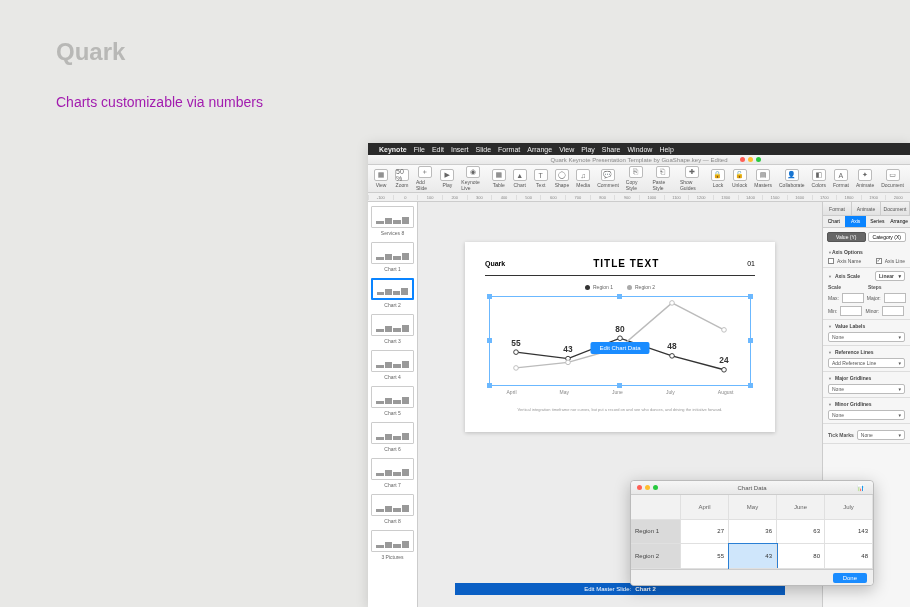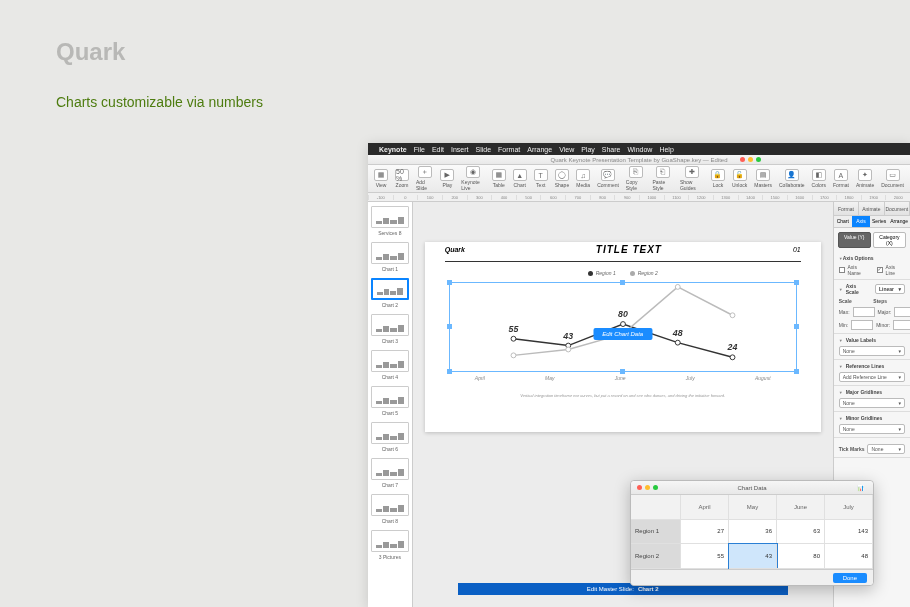--- a/index.html
+++ b/index.html
@@ -1,21 +1,21 @@
 <!DOCTYPE html>
 <html><head>
 <meta charset="utf-8">
 <style>
 * { margin: 0; padding: 0; box-sizing: border-box; font-family: -apple-system, Helvetica, Arial, sans-serif; }
 body { background: #e8e8e6; width: 910px; height: 607px; overflow: hidden; position: relative; }
 
 .left-panel { position: absolute; left: 56px; top: 38px; width: 280px; }
 .brand { color: #b8b8b6; font-size: 24px; font-weight: 600; }
 .headline { color: #2a2a2a; font-size: 42px; font-weight: 700; line-height: 1.1; margin-top: 100px; letter-spacing: -0.5px; }
-.subtext { color: #4d7c0f; font-size: 14px; margin-top: 26px; line-height: 1.5; }
+.subtext { color: #a21caf; font-size: 14px; margin-top: 26px; line-height: 1.5; }
 
 .app { position: absolute; left: 368px; top: 143px; width: 542px; height: 464px; background: #fff; display: flex; flex-direction: column; font-size: 7px; box-shadow: 0 2px 12px rgba(0,0,0,.15); }
 .menubar { background: #2a2a2a; color: #eee; display: flex; align-items: center; height: 12px; padding: 0 4px; gap: 7px; font-size: 7px; }
 .apple { font-size: 8px; }
 .titlebar { background: linear-gradient(#f6f6f6,#e8e8e8); height: 10px; display: flex; align-items: center; justify-content: center; font-size: 6px; color: #888; border-bottom: 1px solid #ccc; }
 .titlebar .dots { position: absolute; left: 372px; display: flex; gap: 3px; }
 .dot { width: 5px; height: 5px; border-radius: 50%; }
 .dot.r { background: #ff5f56; } .dot.y { background: #ffbd2e; } .dot.g { background: #27c93f; }
 
 .toolbar { background: linear-gradient(#fafafa,#eaeaea); height: 28px; border-bottom: 1px solid #ccc; display: flex; align-items: center; padding: 0 4px; gap: 3px; }
@@ -27,21 +27,21 @@
 .workspace { flex: 1; display: flex; background: #ececec; overflow: hidden; }
 .thumbs { width: 50px; background: #fff; border-right: 1px solid #ccc; overflow-y: auto; padding: 4px 3px; }
 .thumb { margin-bottom: 6px; }
 .thumb .slide { width: 100%; height: 22px; background: #fff; border: 1px solid #ccc; border-radius: 1px; position:relative; }
 .thumb.sel .slide { border: 2px solid #0a84ff; }
 .thumb .lbl { font-size: 5px; color: #666; text-align: center; margin-top: 2px; }
 .thumb-bar { position:absolute; bottom:3px; left:4px; right:4px; height:8px; display:flex; gap:1px; align-items:flex-end; }
 .tb-b { flex:1; background:#999; }
 
 .canvas { flex: 1; padding: 40px 12px 12px; display: flex; flex-direction: column; align-items: center; }
-.slide-main { width: 396px; height: 190px; background: #fff; box-shadow: 0 1px 4px rgba(0,0,0,.2); padding: 2px 20px; position: relative; font-style: italic; }
+.slide-main { width: 310px; height: 190px; background: #fff; box-shadow: 0 1px 4px rgba(0,0,0,.2); padding: 16px 20px; position: relative; }
 .slide-hdr { display: flex; justify-content: space-between; align-items: center; font-size: 7px; margin-bottom: 8px; padding-bottom: 6px; border-bottom:1px solid #333; }
 .slide-hdr .br { font-weight: 600; }
 .slide-hdr .tt { font-weight: 800; font-size: 10px; letter-spacing: 1px; }
 .slide-hdr .pg { font-size: 7px; }
 .legend { display:flex; justify-content:center; gap:14px; font-size:5px; color:#666; margin:6px 0; }
 .legend .li { display:flex; align-items:center; gap:3px; }
 .legend .sw { width:5px; height:5px; border-radius:50%; }
 .chart-area { position: relative; height: 90px; border:1px solid #6bb8ff; margin: 0 4px; }
 .chart-area .handle { width:5px; height:5px; background:#6bb8ff; position:absolute; }
 .handle.tl{top:-3px;left:-3px}.handle.tr{top:-3px;right:-3px}.handle.bl{bottom:-3px;left:-3px}.handle.br{bottom:-3px;right:-3px}

